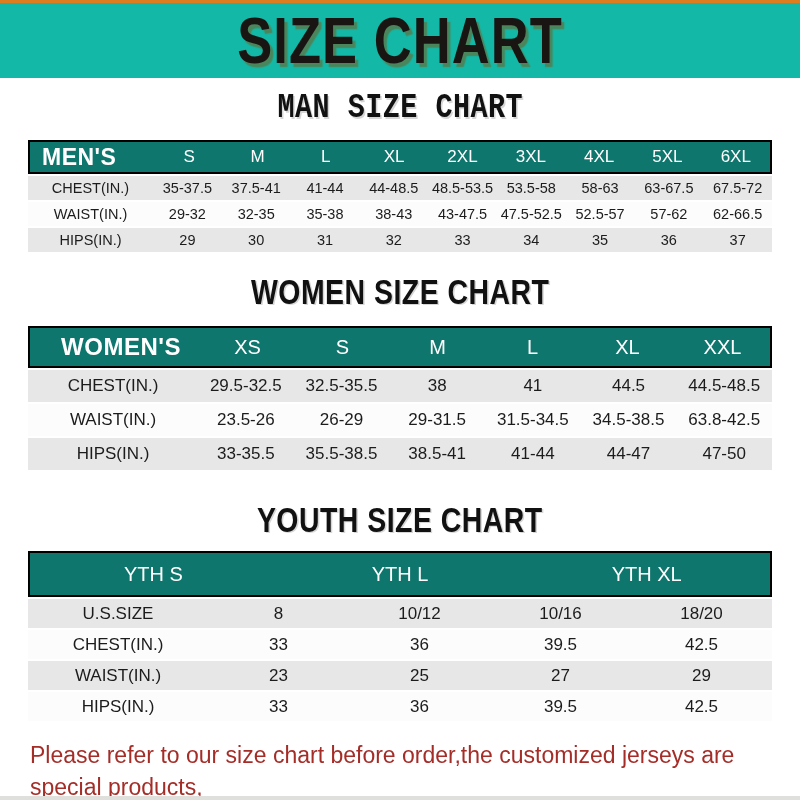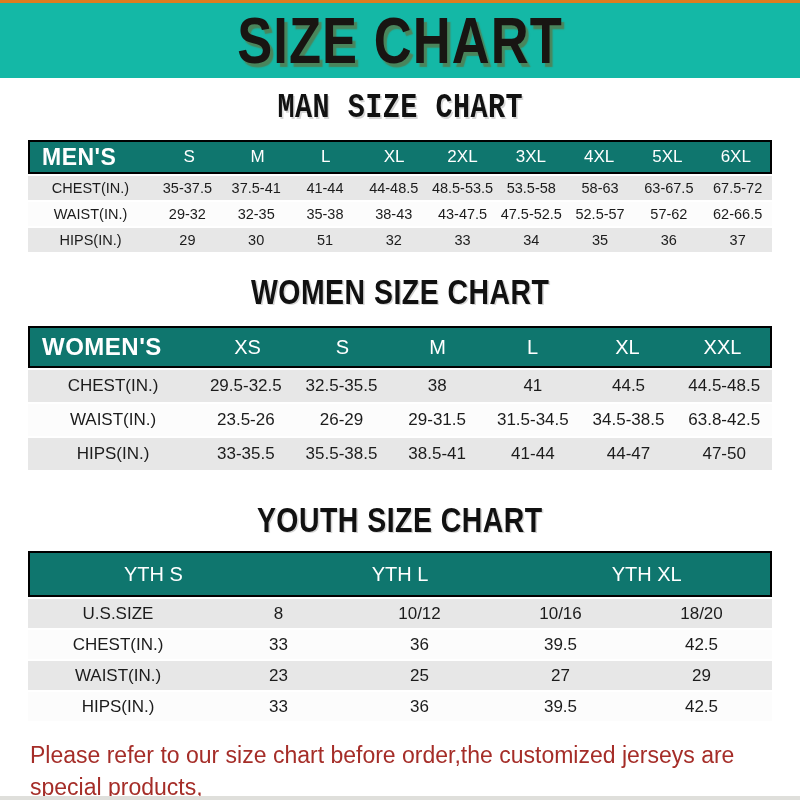--- a/index.html
+++ b/index.html
@@ -40,21 +40,21 @@
   .rlabel{text-align:center;box-sizing:border-box;white-space:nowrap;}
   .cell{flex:1;text-align:center;white-space:nowrap;}
   
   .men .thead{height:34px;}
   .men .hlabel{width:125px;font-size:23px;letter-spacing:0.5px;}
   .men .thead .cell{font-size:17px;}
   .men .trow{height:24px;font-size:14.5px;}
   .men .rlabel{width:125px;}
   
   .women .thead{height:42px;}
-  .women .hlabel{width:170px;font-size:24px;letter-spacing:0.5px;}
+  .women .hlabel{width:170px;font-size:24px;letter-spacing:0.5px;text-align:center;}
   .women .thead .cell{font-size:20px;}
   .women .trow{height:32px;font-size:17px;}
   .women .rlabel{width:170px;}
   
   .youth .thead{height:46px;}
   .youth .hlabel{width:180px;font-size:25px;letter-spacing:1px;}
   .youth .thead .cell{font-size:20px;}
   .youth .trow{height:29px;font-size:17px;}
   .youth .rlabel{width:180px;}
   
@@ -111,21 +111,21 @@
     <div class="cell">43-47.5</div>
     <div class="cell">47.5-52.5</div>
     <div class="cell">52.5-57</div>
     <div class="cell">57-62</div>
     <div class="cell">62-66.5</div>
   </div>
   <div class="trow row-gray">
     <div class="rlabel">HIPS(IN.)</div>
     <div class="cell">29</div>
     <div class="cell">30</div>
-    <div class="cell">51</div>
+    <div class="cell">31</div>
     <div class="cell">32</div>
     <div class="cell">33</div>
     <div class="cell">34</div>
     <div class="cell">35</div>
     <div class="cell">36</div>
     <div class="cell">37</div>
   </div>
 </div>
 
 <div class="section-title st-women">

